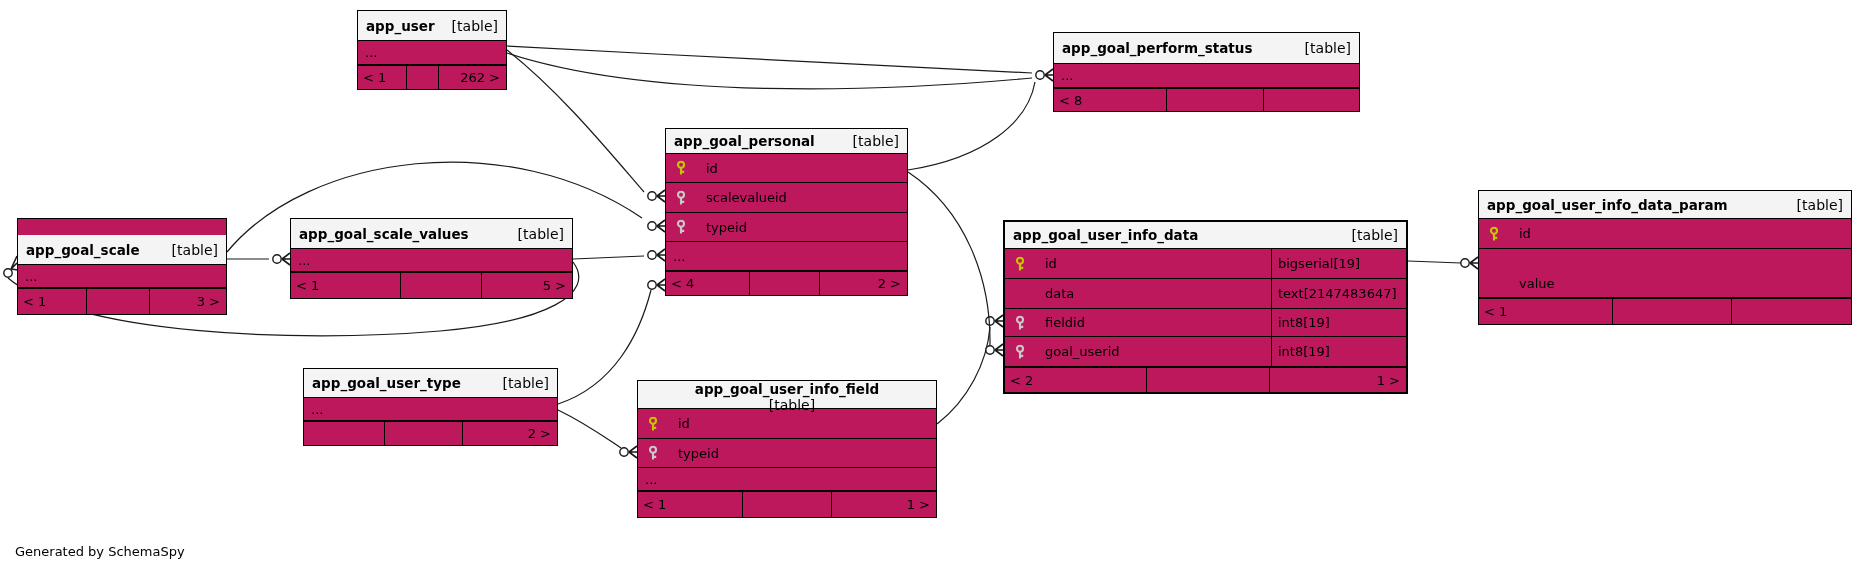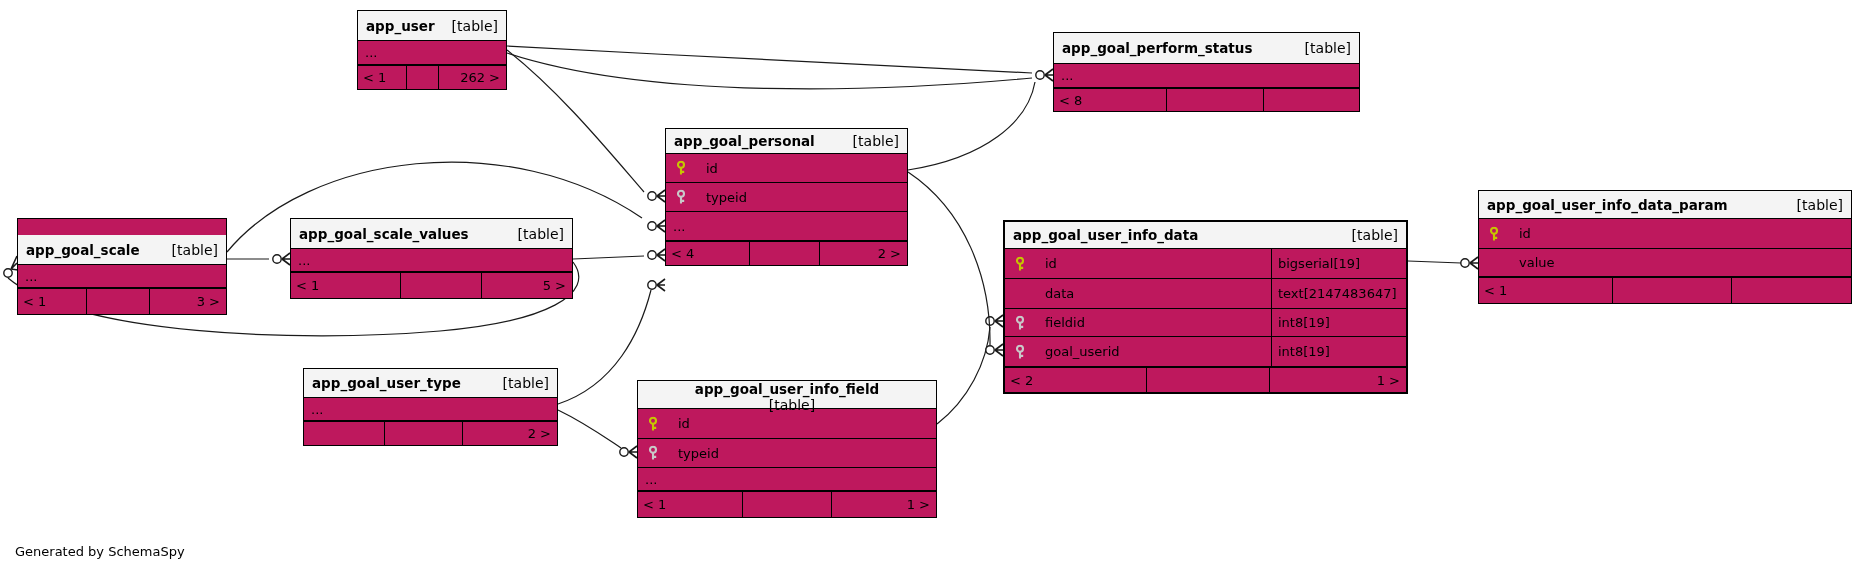--- a/index.html
+++ b/index.html
@@ -140,20 +140,28 @@
           <span class="tbl-tag">[table]</span>
         </div>
         <div class="col-row" style="height: 29px;">
           <svg viewBox="0 0 12 15" class="key-ico">
             <circle cx="6" cy="4.2" r="3" fill="none" stroke="#c6c600" stroke-width="2.1"></circle>
             <line x1="6" y1="7.3" x2="6" y2="14" stroke="#c6c600" stroke-width="2.1"></line>
             <line x1="6" y1="11.4" x2="9.2" y2="11.4" stroke="#c6c600" stroke-width="2.1"></line>
           </svg>
           <span class="col-label">id</span>
         </div>
+        <div class="col-row" style="height: 30px;">
+          <svg viewBox="0 0 12 15" class="key-ico">
+            <circle cx="6" cy="4.2" r="3" fill="none" stroke="#c9c9c9" stroke-width="2.1"></circle>
+            <line x1="6" y1="7.3" x2="6" y2="14" stroke="#c9c9c9" stroke-width="2.1"></line>
+            <line x1="6" y1="11.4" x2="9.2" y2="11.4" stroke="#c9c9c9" stroke-width="2.1"></line>
+          </svg>
+          <span class="col-label">scalevalueid</span>
+        </div>
         <div class="col-row" style="height: 29px;">
           <svg viewBox="0 0 12 15" class="key-ico">
             <circle cx="6" cy="4.2" r="3" fill="none" stroke="#c9c9c9" stroke-width="2.1"></circle>
             <line x1="6" y1="7.3" x2="6" y2="14" stroke="#c9c9c9" stroke-width="2.1"></line>
             <line x1="6" y1="11.4" x2="9.2" y2="11.4" stroke="#c9c9c9" stroke-width="2.1"></line>
           </svg>
           <span class="col-label">typeid</span>
         </div>
         <div class="col-row" style="height: 29px;">
           <span class="dots-label">...</span>
@@ -324,21 +332,21 @@
           <span class="tbl-tag">[table]</span>
         </div>
         <div class="col-row" style="height: 30px;">
           <svg viewBox="0 0 12 15" class="key-ico">
             <circle cx="6" cy="4.2" r="3" fill="none" stroke="#c6c600" stroke-width="2.1"></circle>
             <line x1="6" y1="7.3" x2="6" y2="14" stroke="#c6c600" stroke-width="2.1"></line>
             <line x1="6" y1="11.4" x2="9.2" y2="11.4" stroke="#c6c600" stroke-width="2.1"></line>
           </svg>
           <span class="col-label">id</span>
         </div>
-        <div class="col-row" style="height: 28px;">
+        <div class="col-row" style="height: 28px; margin-top: 21px;">
           <span class="col-label noicon">value</span>
         </div>
         <div class="tbl-footer" style="height: 26px;">
           <div class="f-cell left" style="width: 36%;">
             <span>&lt; 1</span>
           </div>
           <div class="f-cell left" style="width: 32%;">
             <span></span>
           </div>
           <div class="f-cell right" style="width: 32%;">

